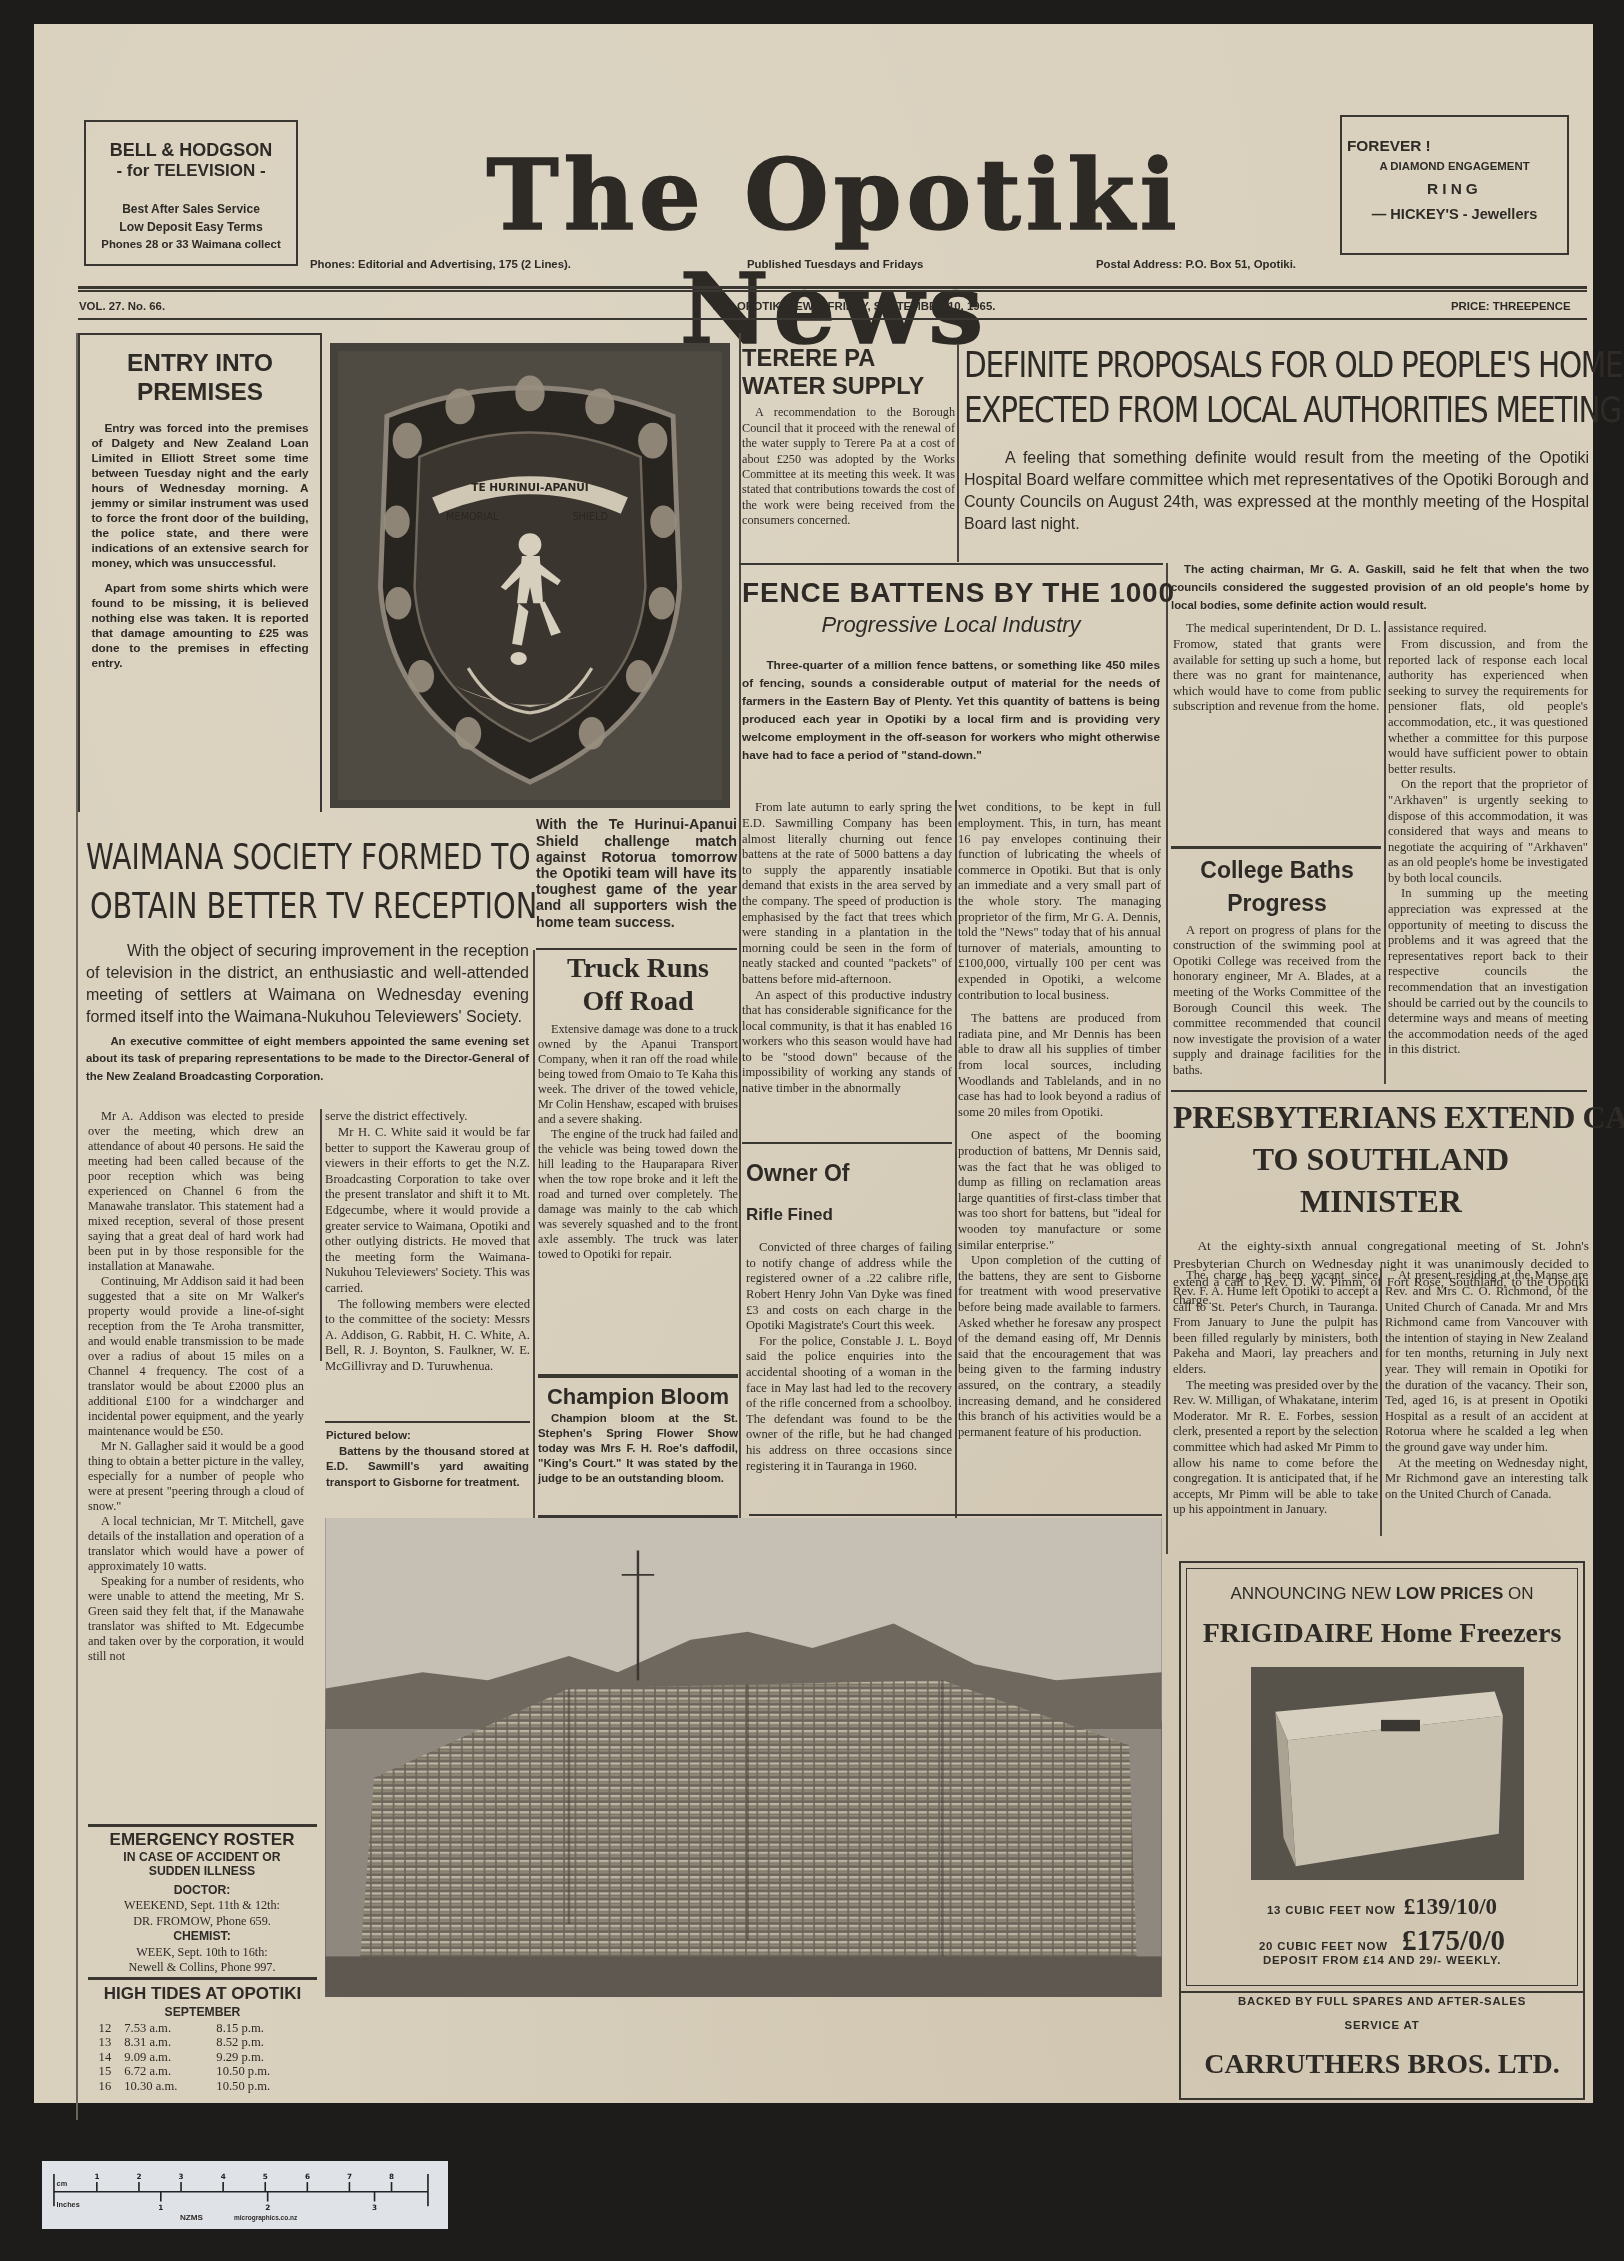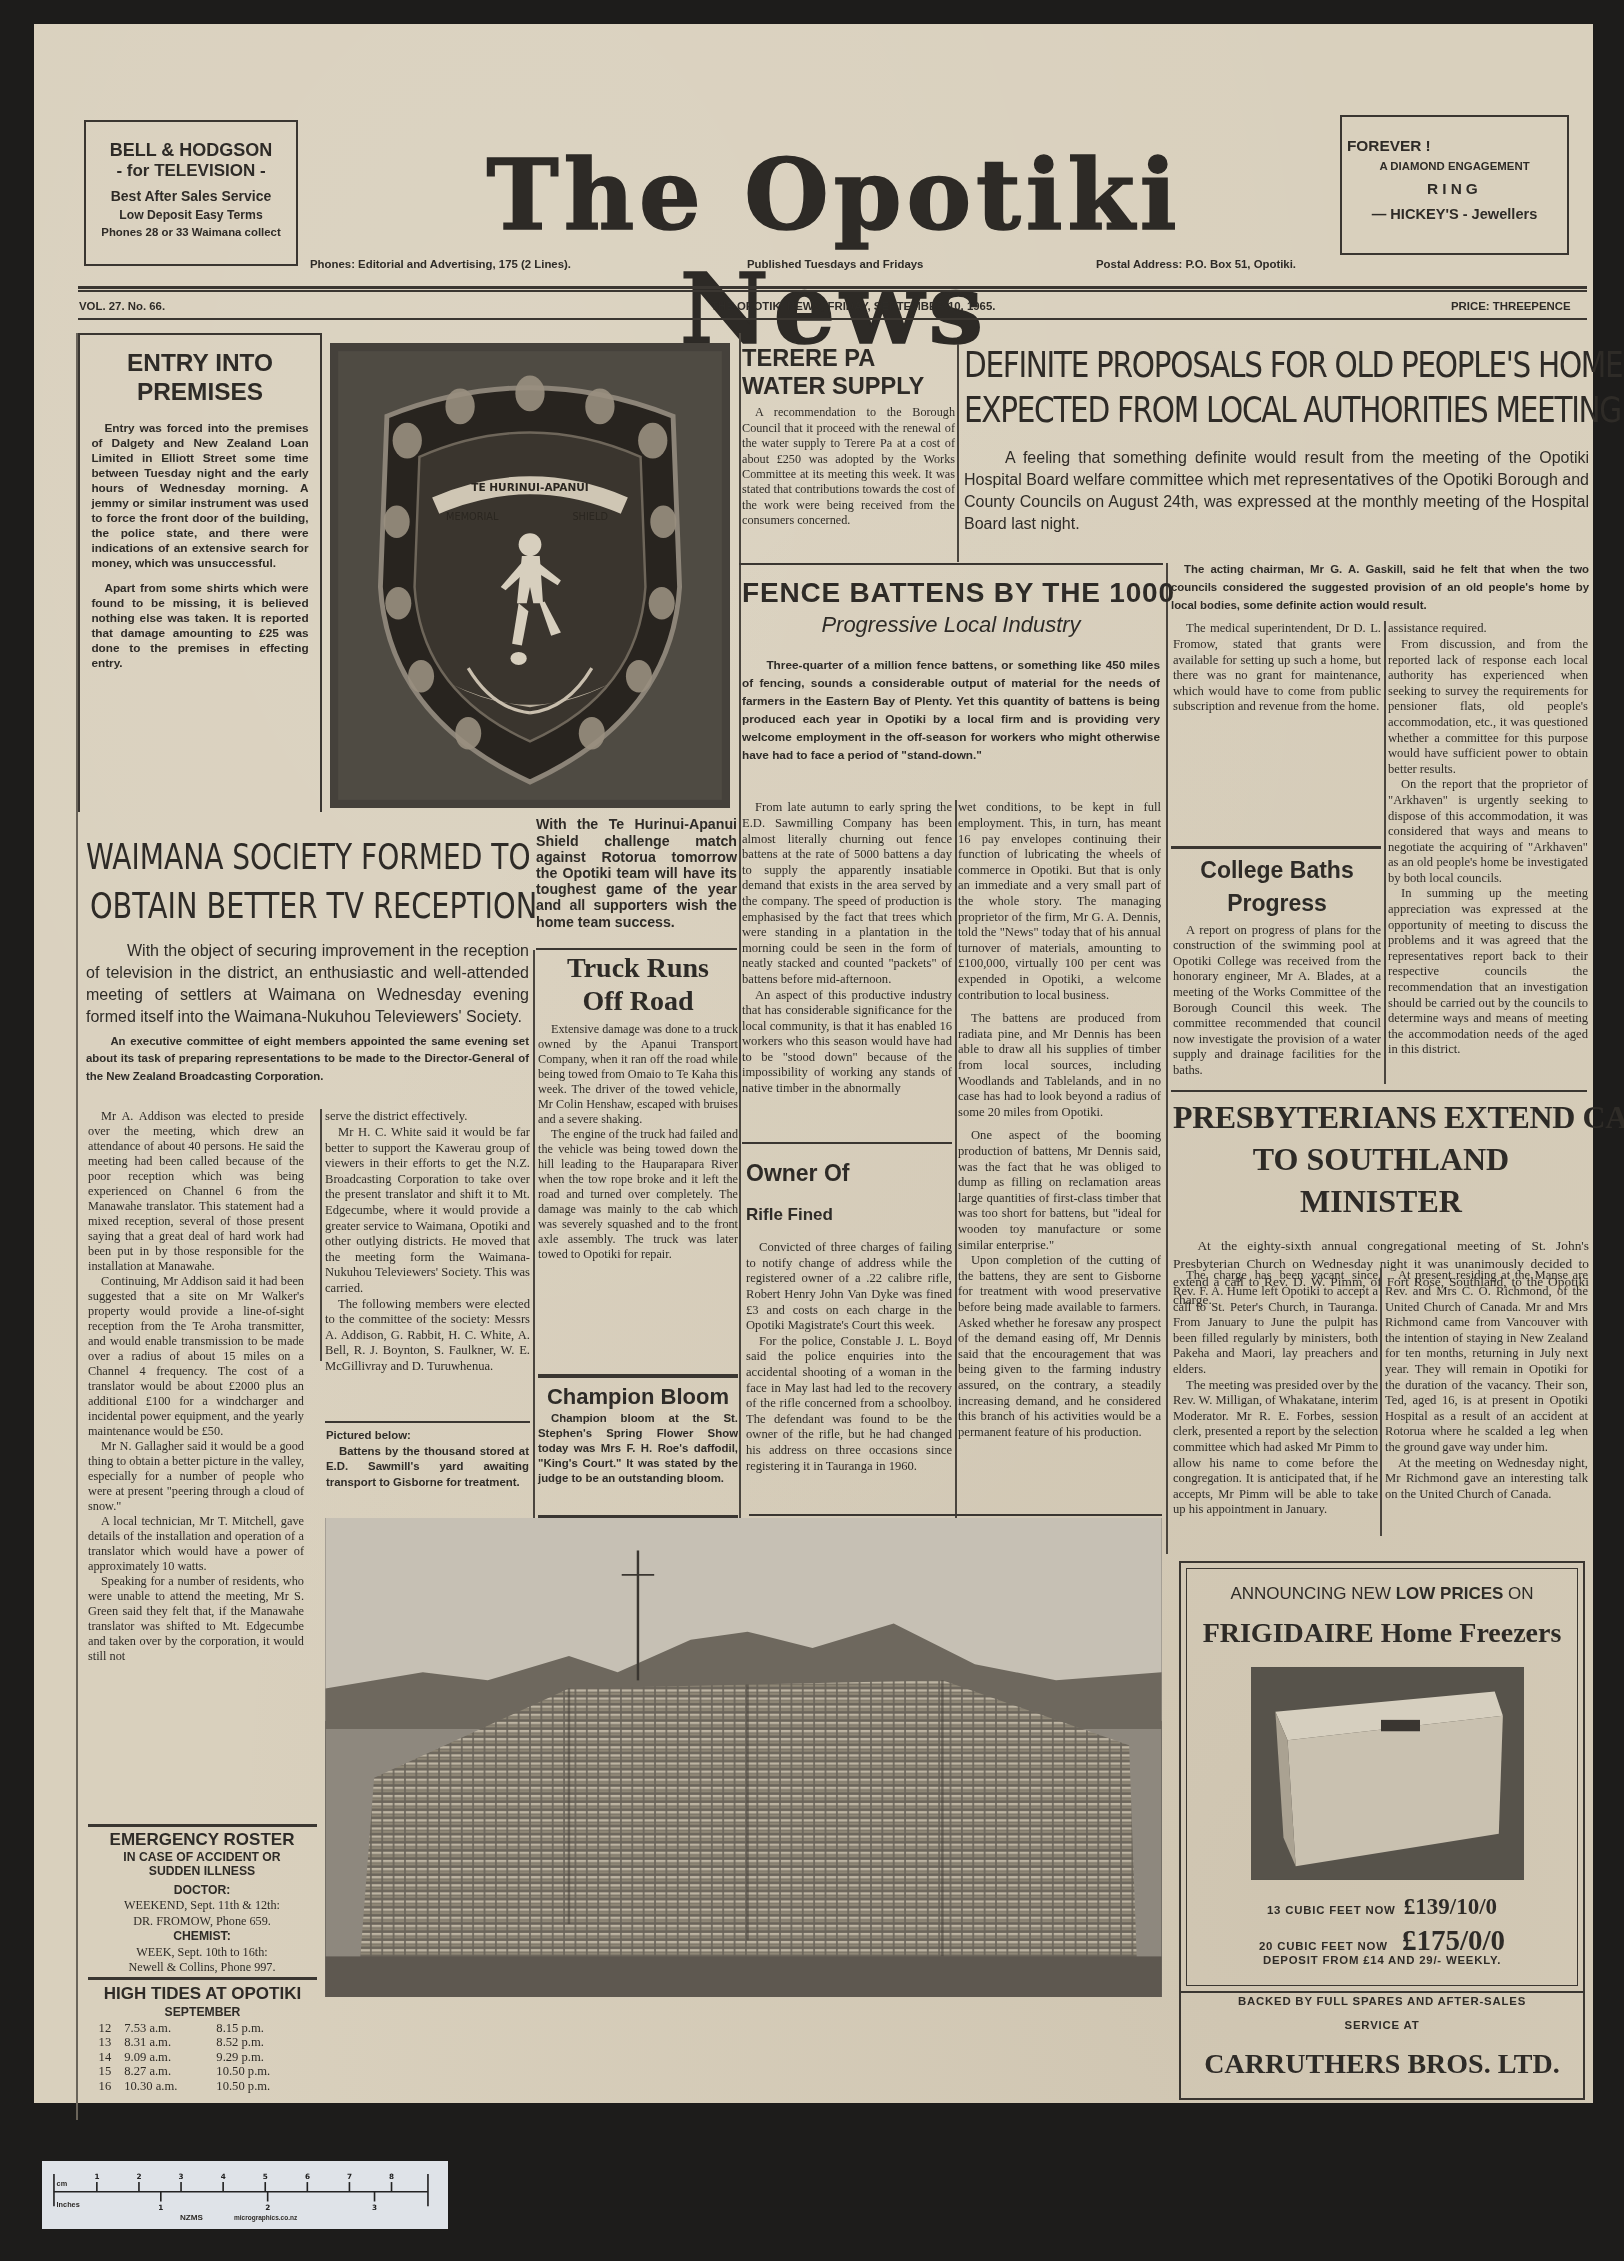--- a/index.html
+++ b/index.html
@@ -27,21 +27,21 @@
   .ruler{position:absolute;left:42px;top:2161px;width:406px;height:68px;background:#dfe3e8;}
 </style>
 </head>
 <body>
 
 <div class="page">
 
   <div class="box adbox sans" style="left:50px;top:96px;width:214px;height:146px;padding-top:18px;">
     <p class="bold" style="font-size:18px;">BELL &amp; HODGSON</p>
     <p class="bold" style="font-size:17px;">- for TELEVISION -</p>
-    <p class="bold" style="font-size:14px;margin-top:7px;">Best After Sales Service</p>
+    <p class="bold" style="font-size:12px;margin-top:21px;">Best After Sales Service</p>
     <p class="bold" style="font-size:12.2px;margin-top:3.2px;">Low Deposit Easy Terms</p>
     <p class="bold" style="font-size:11.4px;margin-top:4.9px;">Phones 28 or 33 Waimana collect</p>
   </div>
 
   <div class="mast-title">The Opotiki News</div>
   <div class="mast-sub sans" style="left:276px;">Phones: Editorial and Advertising, 175 (2 Lines).</div>
   <div class="mast-sub sans" style="left:713px;">Published Tuesdays and Fridays</div>
   <div class="mast-sub sans" style="left:1062px;">Postal Address: P.O. Box 51, Opotiki.</div>
 
   <div class="box adbox sans" style="left:1306px;top:91px;width:229px;height:140px;padding-top:19.5px;">
@@ -299,21 +299,21 @@
             <td>8.31 a.m.</td>
             <td style="padding-left:32.5px;">8.52 p.m.</td>
           </tr>
       <tr>
             <td>14</td>
             <td>9.09 a.m.</td>
             <td style="padding-left:32.5px;">9.29 p.m.</td>
           </tr>
       <tr>
             <td>15</td>
-            <td>8.27 a.m.</td>
+            <td>6.72 a.m.</td>
             <td style="padding-left:32.5px;">10.50 p.m.</td>
           </tr>
       <tr>
             <td>16</td>
             <td>10.30 a.m.</td>
             <td style="padding-left:32.5px;">10.50 p.m.</td>
           </tr>
     </tbody>
       </table>
   </div>

